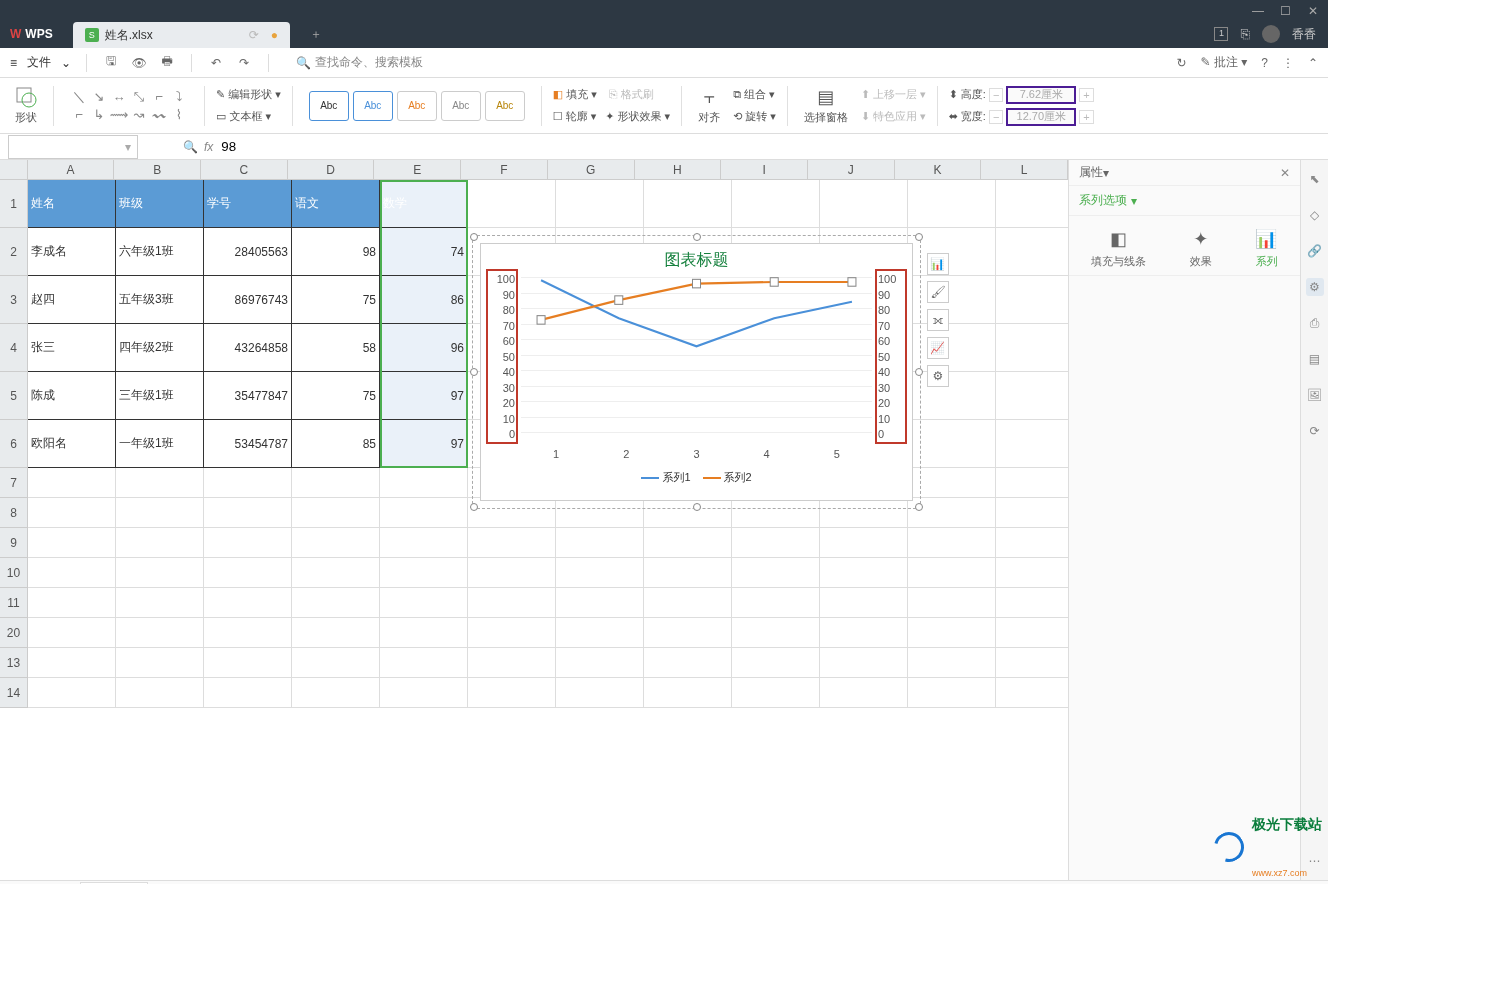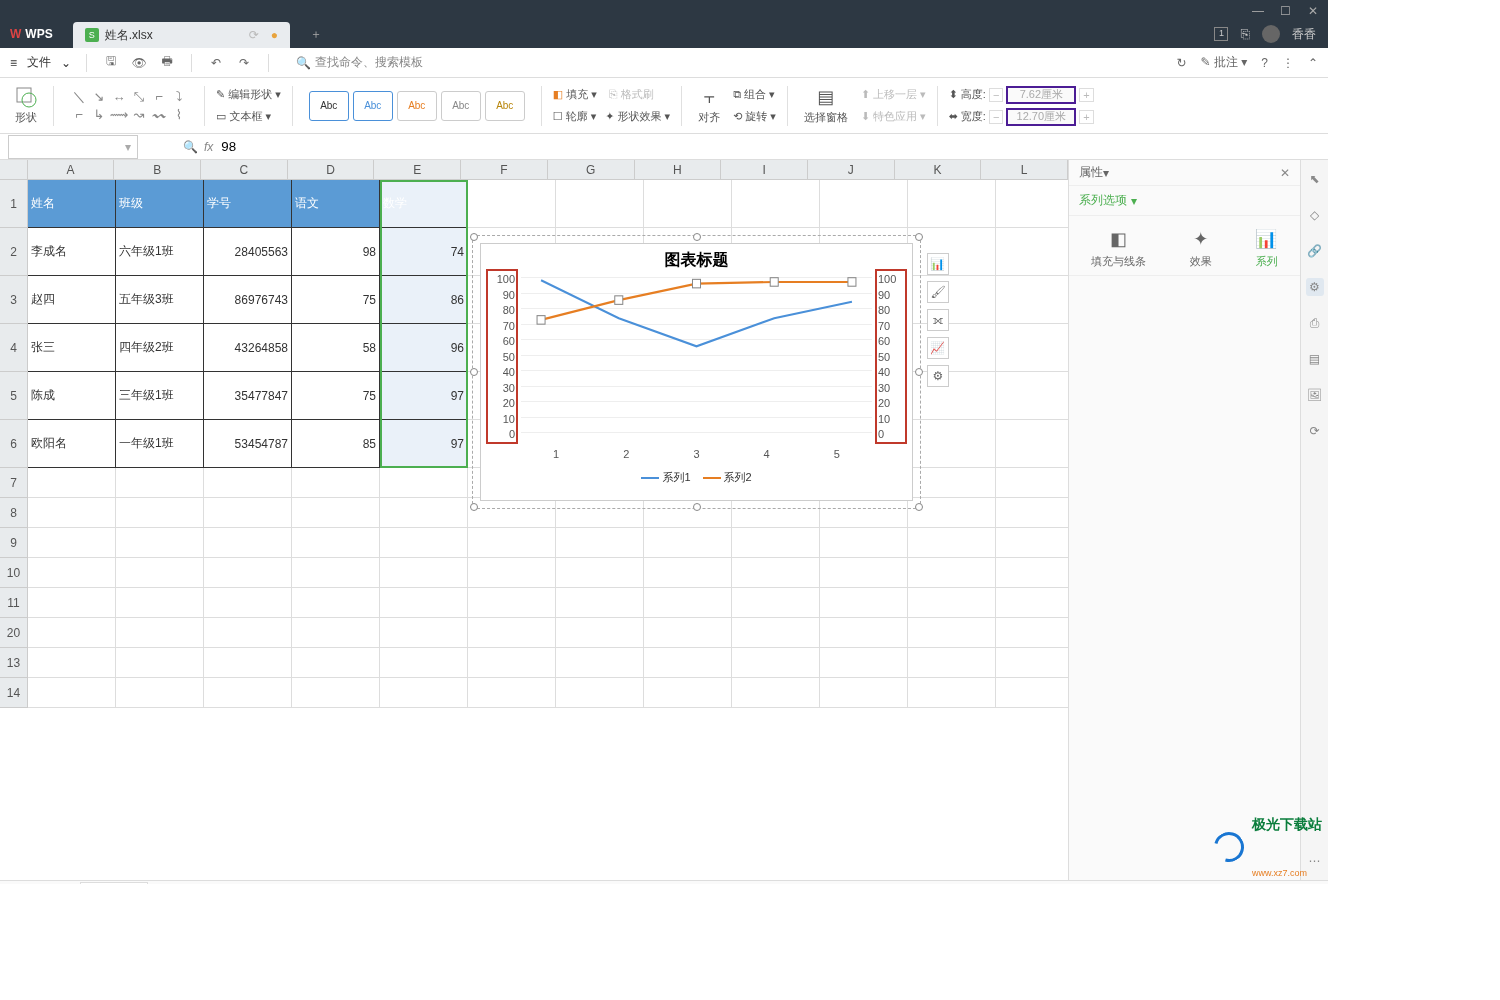--- a/index.html
+++ b/index.html
@@ -67,21 +67,21 @@
 .data-cell.selcol { background: #eaf1f9; }
 .empty-row { display: flex; height: 30px; }
 .empty-cell { width: 88px; border-right: 1px solid #ddd; border-bottom: 1px solid #ddd; }
 
 .sel-outline { position: absolute; border: 2px solid #4caf50; pointer-events: none; }
 
 .chart-container { position: absolute; left: 474px; top: 57px; width: 445px; height: 270px; }
 .chart-selection { position: absolute; inset: -2px; border: 1px dashed #aaa; }
 .chart-handle { position: absolute; width: 8px; height: 8px; background: #fff; border: 1px solid #888; border-radius: 50%; }
 .chart-box { position: absolute; inset: 6px; background: #fff; border: 1px solid #ccc; }
-.chart-title { text-align: center; font-size: 16px; color: #000000; padding: 6px 0; font-weight: bold; }
+.chart-title { text-align: center; font-size: 16px; color: #15803d; padding: 6px 0; }
 .chart-plot { position: relative; height: 165px; margin: 0 40px; }
 .chart-yaxis-left { position: absolute; left: -30px; top: -4px; font-size: 11px; color: #555; text-align: right; width: 24px; }
 .chart-yaxis-right { position: absolute; right: -30px; top: -4px; font-size: 11px; color: #555; text-align: left; width: 24px; }
 .chart-yaxis-left div, .chart-yaxis-right div { height: 15.5px; }
 .yaxis-hl { position: absolute; border: 2px solid #c0392b; width: 32px; height: 175px; }
 .chart-grid { position: absolute; inset: 0; }
 .chart-grid .hline { position: absolute; left: 0; right: 0; border-top: 1px solid #eee; }
 .chart-xaxis { display: flex; justify-content: space-around; font-size: 11px; color: #555; padding-top: 6px; margin: 0 40px; }
 .chart-legend { display: flex; justify-content: center; gap: 12px; font-size: 11px; padding-top: 10px; }
 .legend-swatch { display: inline-block; width: 18px; height: 2px; vertical-align: middle; margin-right: 3px; }

